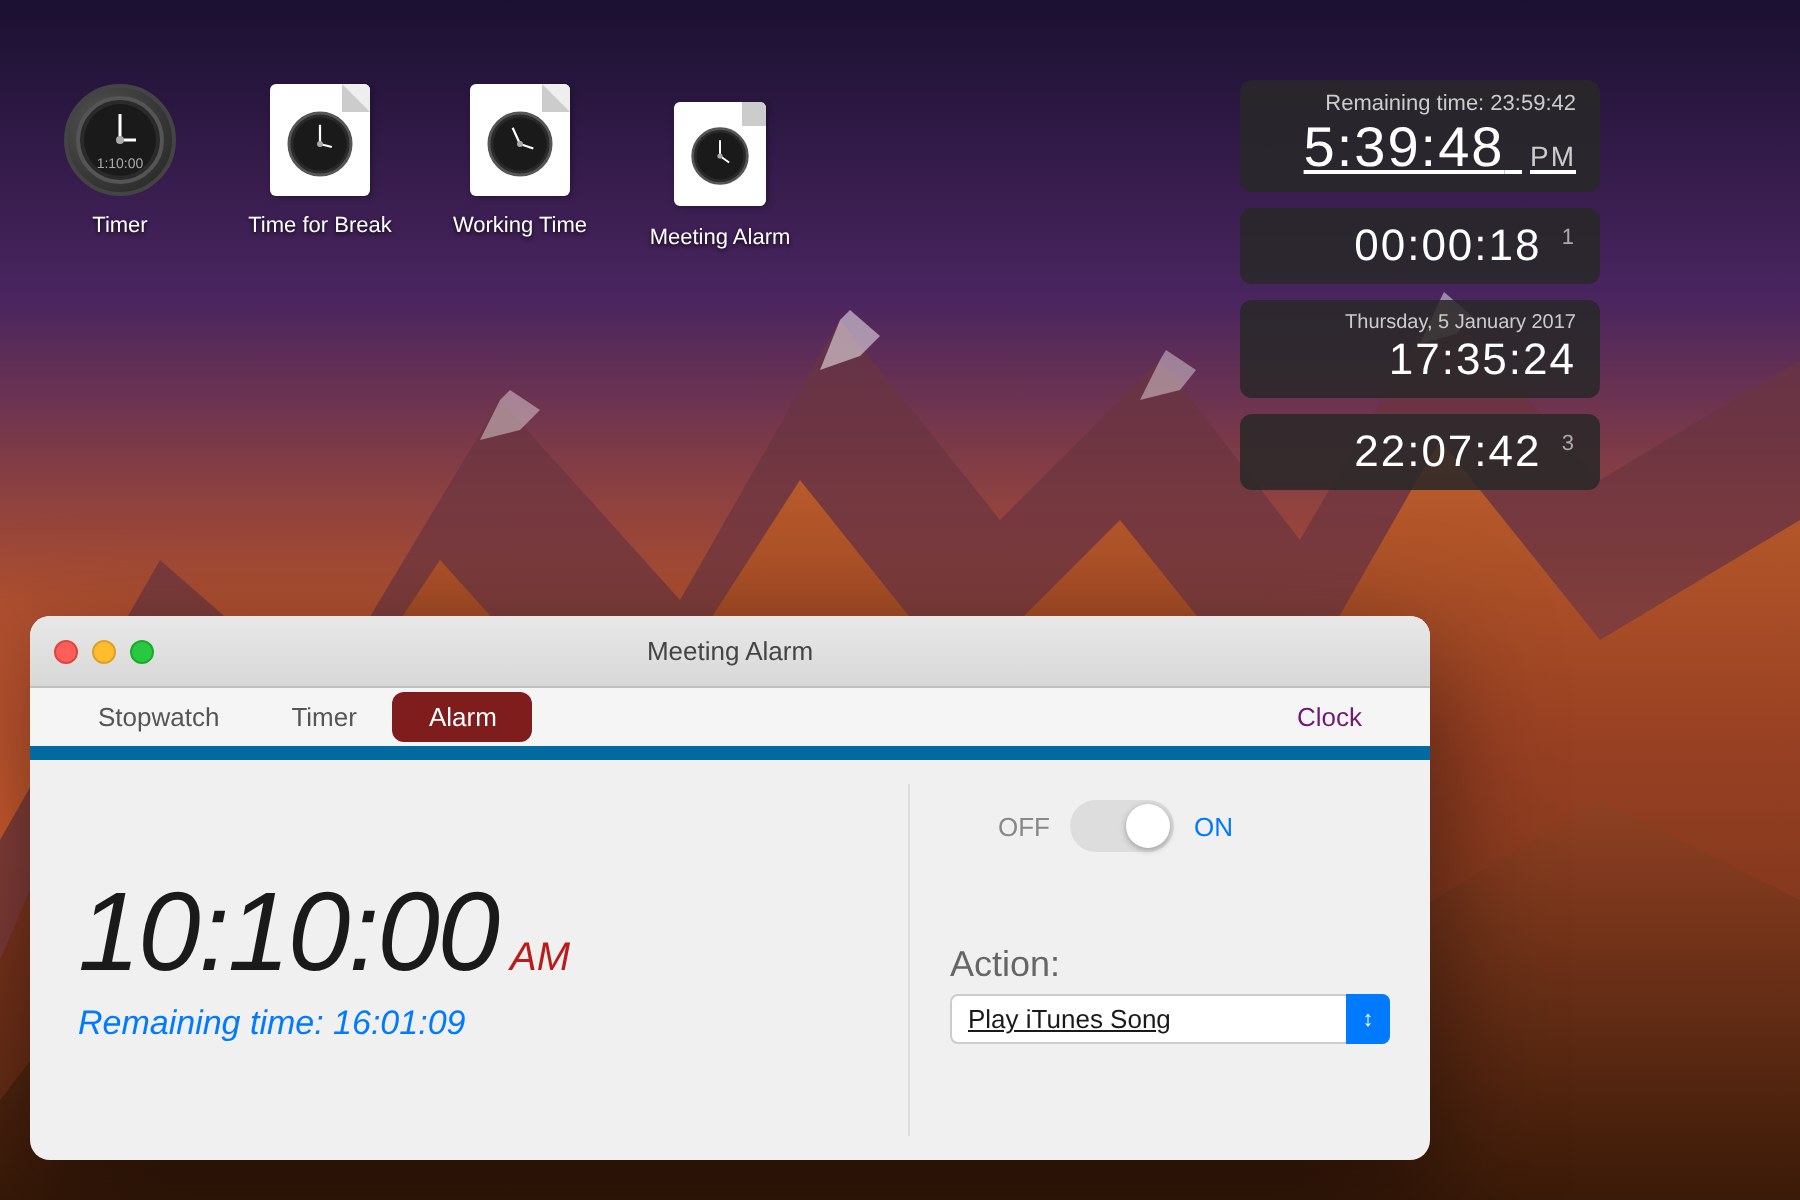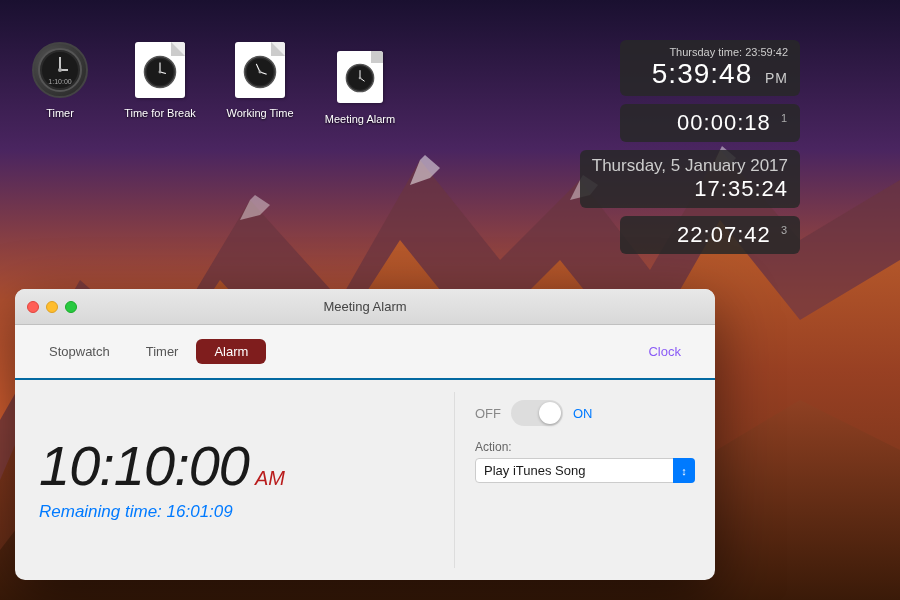--- a/index.html
+++ b/index.html
@@ -107,21 +107,21 @@
     }
 
     .clock-badge {
       font-size: 11px;
       color: #aaa;
       margin-left: 3px;
       vertical-align: super;
     }
 
     .clock-widget-date {
-      font-size: 17px;
+      font-size: 10px;
       color: #ccc;
     }
 
     
     .app-window {
       position: absolute;
       bottom: 20px;
       left: 15px;
       width: 700px;
       background: #f0f0f0;
@@ -162,24 +162,24 @@
       left: 50%;
       transform: translateX(-50%);
       font-size: 13px;
       color: #444;
       font-weight: 500;
     }
 
     
     .toolbar {
       background: #f5f5f5;
-      padding: 14px 16px;
+      padding: 2px 16px;
       display: flex;
       align-items: flex-start;
-      border-bottom: 2px solid #0369a1;
+      border-bottom: 7px solid #0369a1;
     }
 
     .tab-group {
       display: flex;
       gap: 0;
     }
 
     .tab-btn {
       padding: 5px 18px;
       font-size: 13px;
@@ -193,21 +193,21 @@
     .tab-btn.active {
       background: #7f1d1d;
       color: white;
       border-radius: 6px;
     }
 
     .clock-btn {
       margin-left: auto;
       padding: 5px 18px;
       font-size: 13px;
-      color: #8b5cf6;
+      color: #701a75;
       background: transparent;
       border: none;
       cursor: pointer;
     }
 
     
     .main-content {
       display: flex;
       height: 200px;
     }
@@ -263,20 +263,21 @@
     .toggle-row {
       display: flex;
       align-items: center;
       gap: 10px;
     }
 
     .toggle-label-off {
       font-size: 13px;
       color: #888;
       font-weight: 500;
+      margin-left: 24px;
     }
 
     .toggle-label-on {
       font-size: 13px;
       color: #007aff;
       font-weight: 500;
     }
 
     .toggle-switch {
       width: 52px;
@@ -293,22 +294,23 @@
       background: white;
       border-radius: 50%;
       position: absolute;
       top: 2px;
       right: 2px;
       box-shadow: 0 1px 3px rgba(0,0,0,0.3);
     }
 
     
     .action-label {
-      font-size: 12px;
+      font-size: 18px;
       color: #666;
+      margin-top: 32px;
     }
 
     .action-select-row {
       display: flex;
       align-items: center;
       gap: 6px;
     }
 
     .action-select {
       flex: 1;
@@ -466,22 +468,22 @@
         </div>
       </div>
       <span class="icon-label">Meeting Alarm</span>
     </div>
 
   </div>
 
   <div class="top-clocks">
 
     <div class="clock-widget">
-      <div class="clock-widget-small">Thursday time: 23:59:42</div>
-      <div style="font-size:28px;color:white;font-weight:300;letter-spacing:1px;">
+      <div class="clock-widget-small">Remaining time: 23:59:42</div>
+      <div style="font-size:28px;color:white;font-weight:300;letter-spacing:1px;text-decoration:underline;">
         <span>5:39:48</span>
         <span class="clock-widget-period">PM</span>
       </div>
     </div>
 
     <div class="clock-widget">
       <div style="font-size:22px;color:white;font-weight:300;letter-spacing:1px;">
         <span>00:00:18</span>
         <span class="clock-badge">1</span>
       </div>
@@ -542,21 +544,21 @@
           <div class="toggle-switch">
             <div class="toggle-knob"></div>
           </div>
           <span class="toggle-label-on">ON</span>
         </div>
 
         <div>
           <div class="action-label">Action:</div>
           <div class="action-select-row" style="margin-top:4px;">
             <div class="select-wrapper">
-              <select class="action-select" style="width:100%;padding-right:38px;">
+              <select class="action-select" style="width:100%;padding-right:38px;text-decoration:underline;">
                 <option>Play iTunes Song</option>
                 <option>Run Script</option>
                 <option>Show Notification</option>
                 <option>Speak Text</option>
               </select>
               <div class="select-arrow">↕</div>
             </div>
           </div>
         </div>
 

